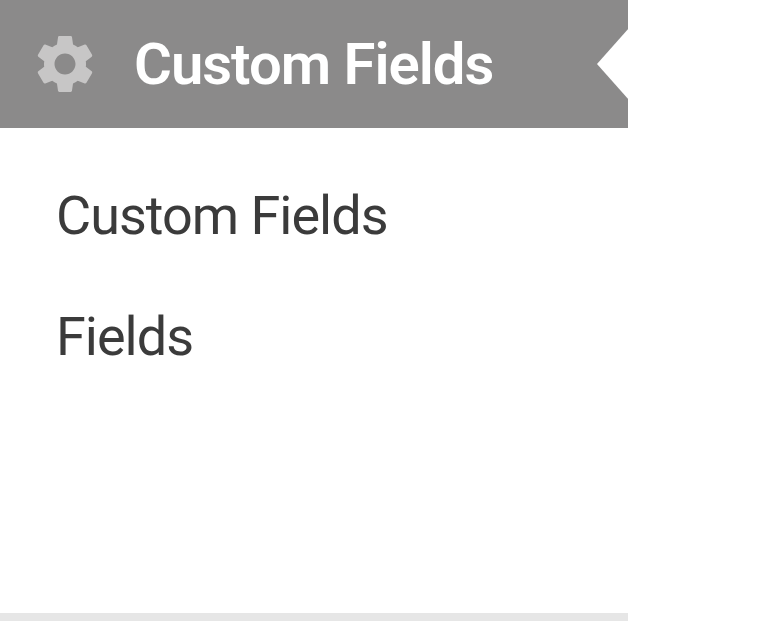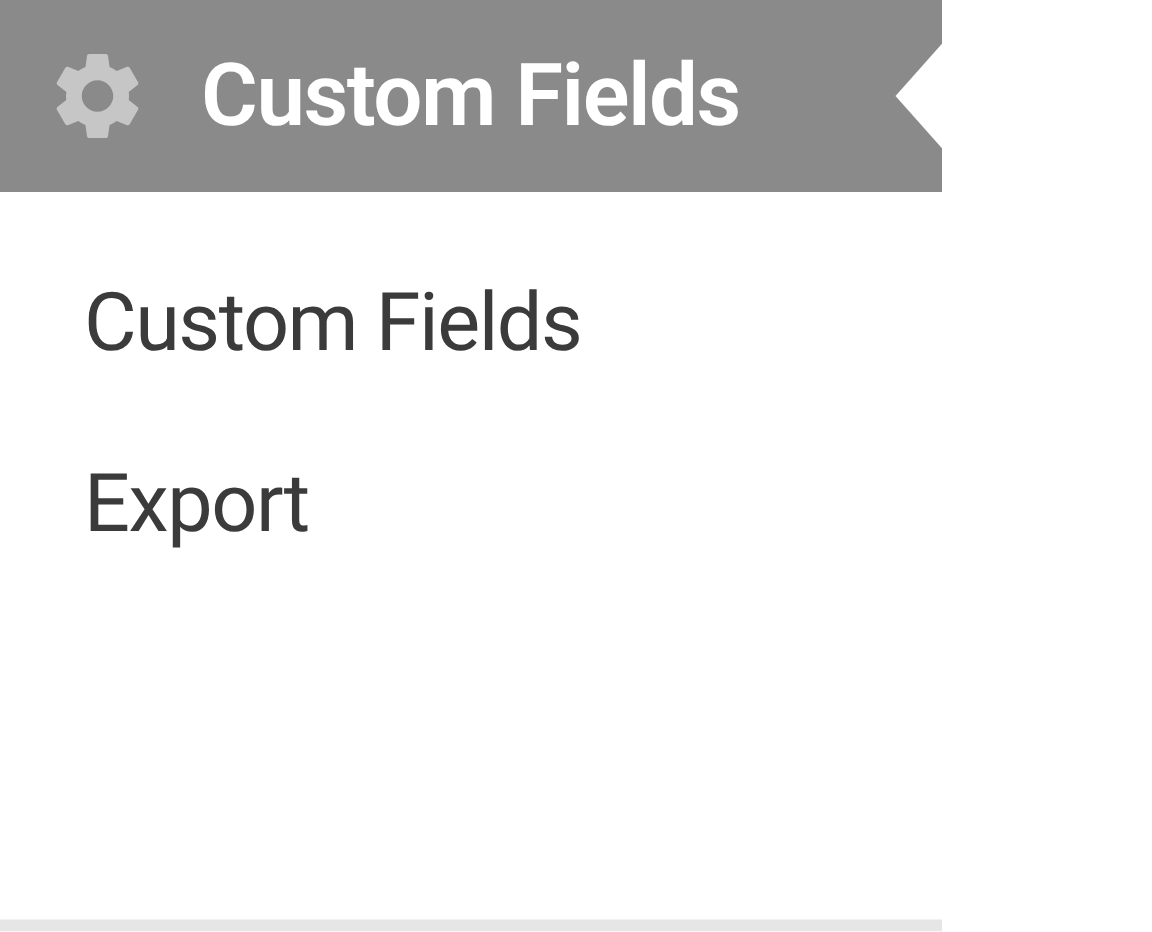--- a/index.html
+++ b/index.html
@@ -81,15 +81,15 @@
     <span class="gear-icon">
       <svg viewBox="0 0 24 24" xmlns="http://www.w3.org/2000/svg">
         <path d="M19.14,12.94c0.04-0.3,0.06-0.61,0.06-0.94c0-0.32-0.02-0.64-0.07-0.94l2.03-1.58c0.18-0.14,0.23-0.41,0.12-0.61 l-1.92-3.32c-0.12-0.22-0.37-0.29-0.59-0.22l-2.39,0.96c-0.5-0.38-1.03-0.7-1.62-0.94L14.4,2.81c-0.04-0.24-0.24-0.41-0.48-0.41 h-3.84c-0.24,0-0.43,0.17-0.47,0.41L9.25,5.35C8.66,5.59,8.12,5.92,7.63,6.29L5.24,5.33c-0.22-0.08-0.47,0-0.59,0.22L2.74,8.87 C2.62,9.08,2.66,9.34,2.86,9.48l2.03,1.58C4.84,11.36,4.8,11.69,4.8,12s0.02,0.64,0.07,0.94l-2.03,1.58 c-0.18,0.14-0.23,0.41-0.12,0.61l1.92,3.32c0.12,0.22,0.37,0.29,0.59,0.22l2.39-0.96c0.5,0.38,1.03,0.7,1.62,0.94l0.36,2.54 c0.05,0.24,0.24,0.41,0.48,0.41h3.84c0.24,0,0.44-0.17,0.47-0.41l0.36-2.54c0.59-0.24,1.13-0.56,1.62-0.94l2.39,0.96 c0.22,0.08,0.47,0,0.59-0.22l1.92-3.32c0.12-0.22,0.07-0.47-0.12-0.61L19.14,12.94z M12,15.6c-1.98,0-3.6-1.62-3.6-3.6 s1.62-3.6,3.6-3.6s3.6,1.62,3.6,3.6S13.98,15.6,12,15.6z"></path>
       </svg>
     </span>
     <span class="header-label">Custom Fields</span>
     <span class="pointer"></span>
   </div>
   <div class="submenu">
     <div class="submenu-item">Custom Fields</div>
-    <div class="submenu-item">Export</div>
+    <div class="submenu-item">Fields</div>
   </div>
 </div>
 
 </body></html>

